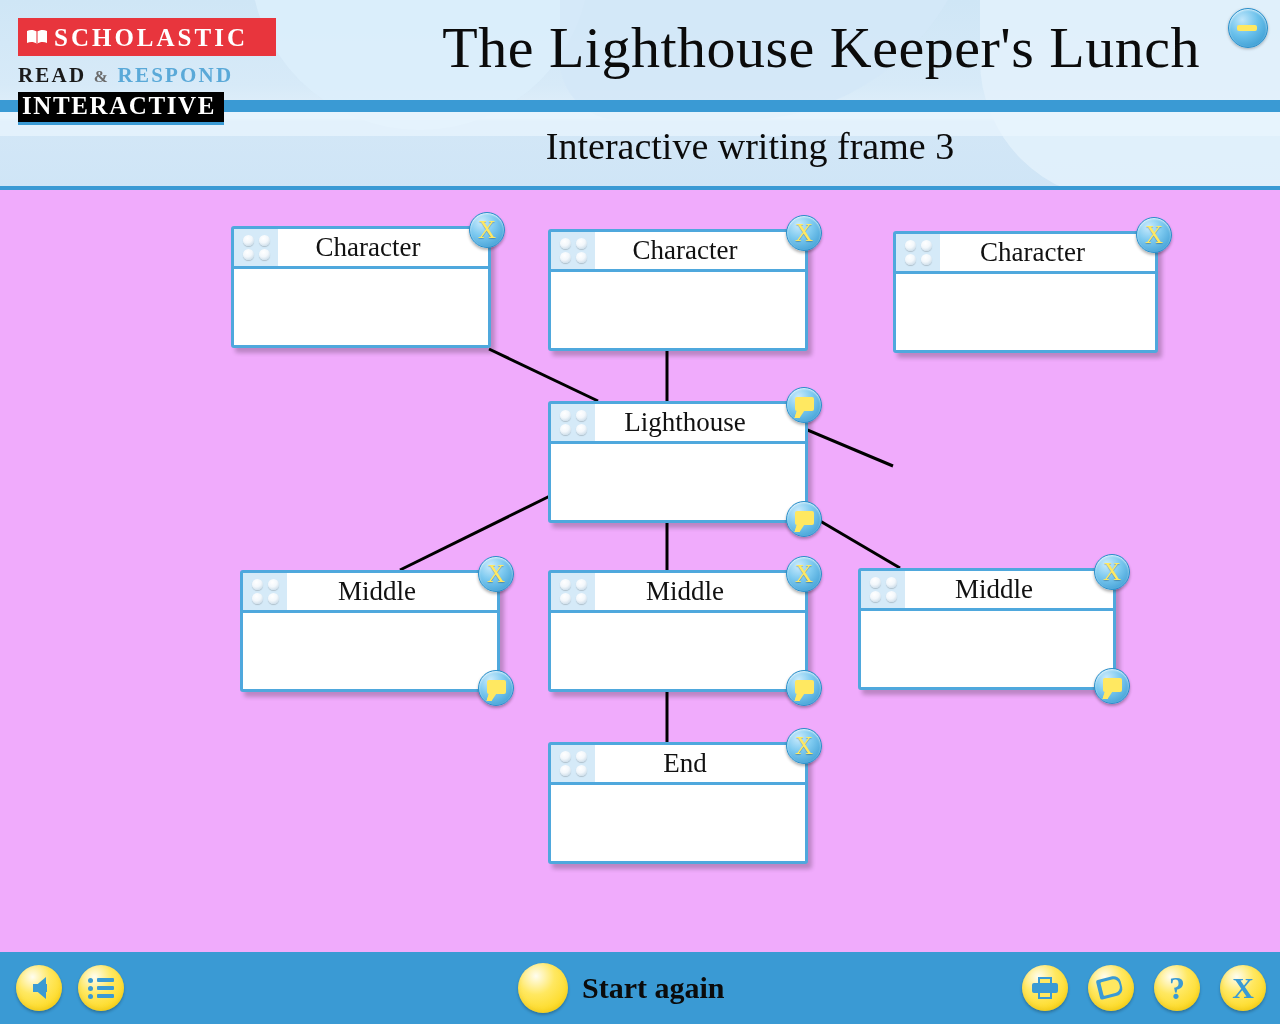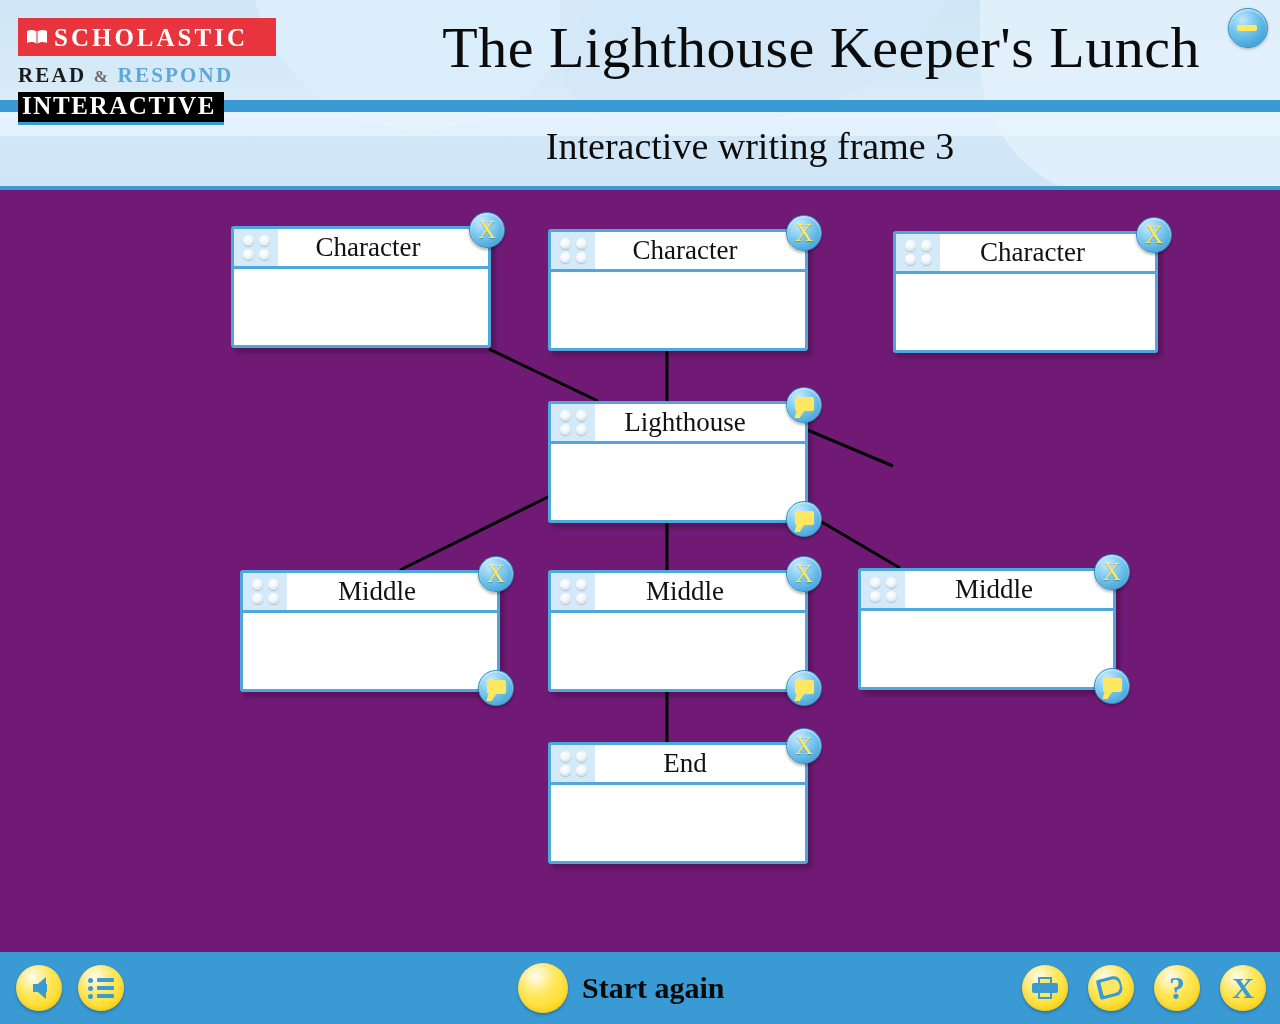--- a/index.html
+++ b/index.html
@@ -167,21 +167,21 @@
     background: #ffe861;
     border-radius: 2px;
   }
 
   
   #canvas {
     position: absolute;
     left: 0; top: 190px;
     width: 1280px;
     height: 762px;
-    background: #701a75;
+    background: #f0abfc;
     overflow: hidden;
   }
   #connector-layer {
     position: absolute;
     left: 0; top: 0;
     width: 1280px; height: 762px;
     pointer-events: none;
   }
 
   

